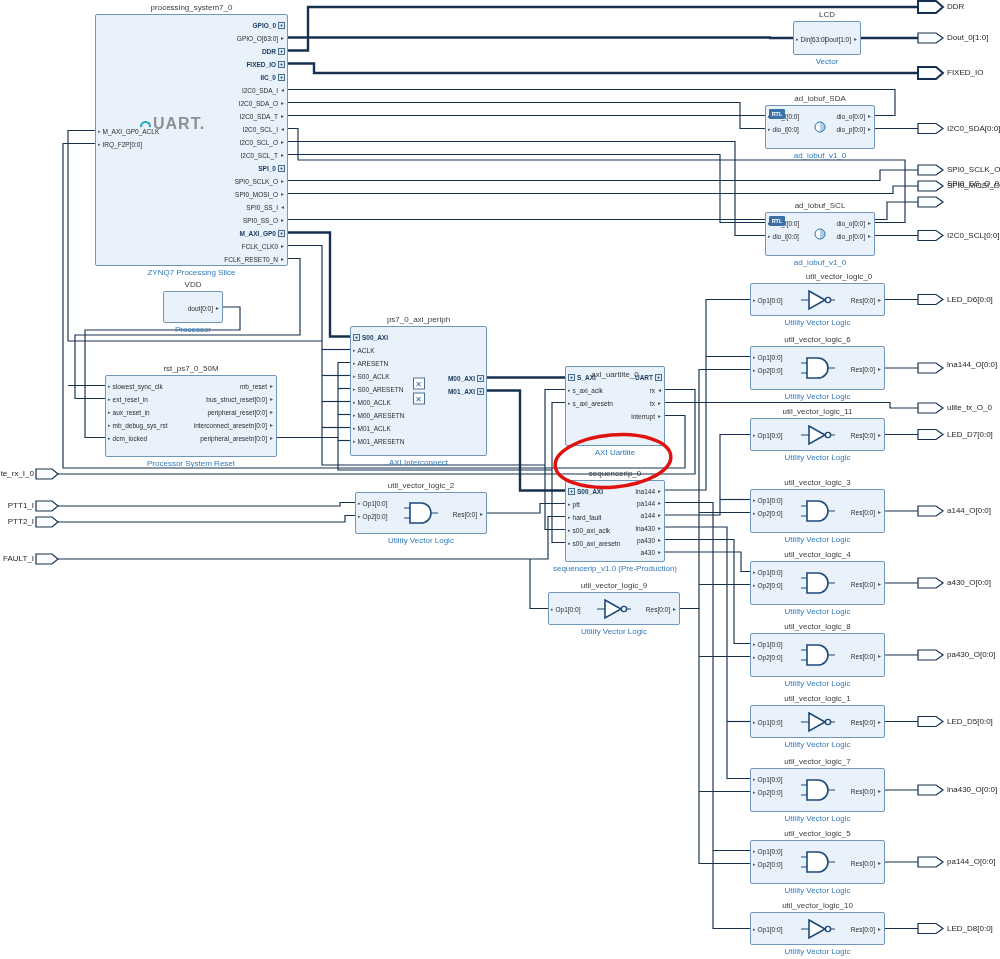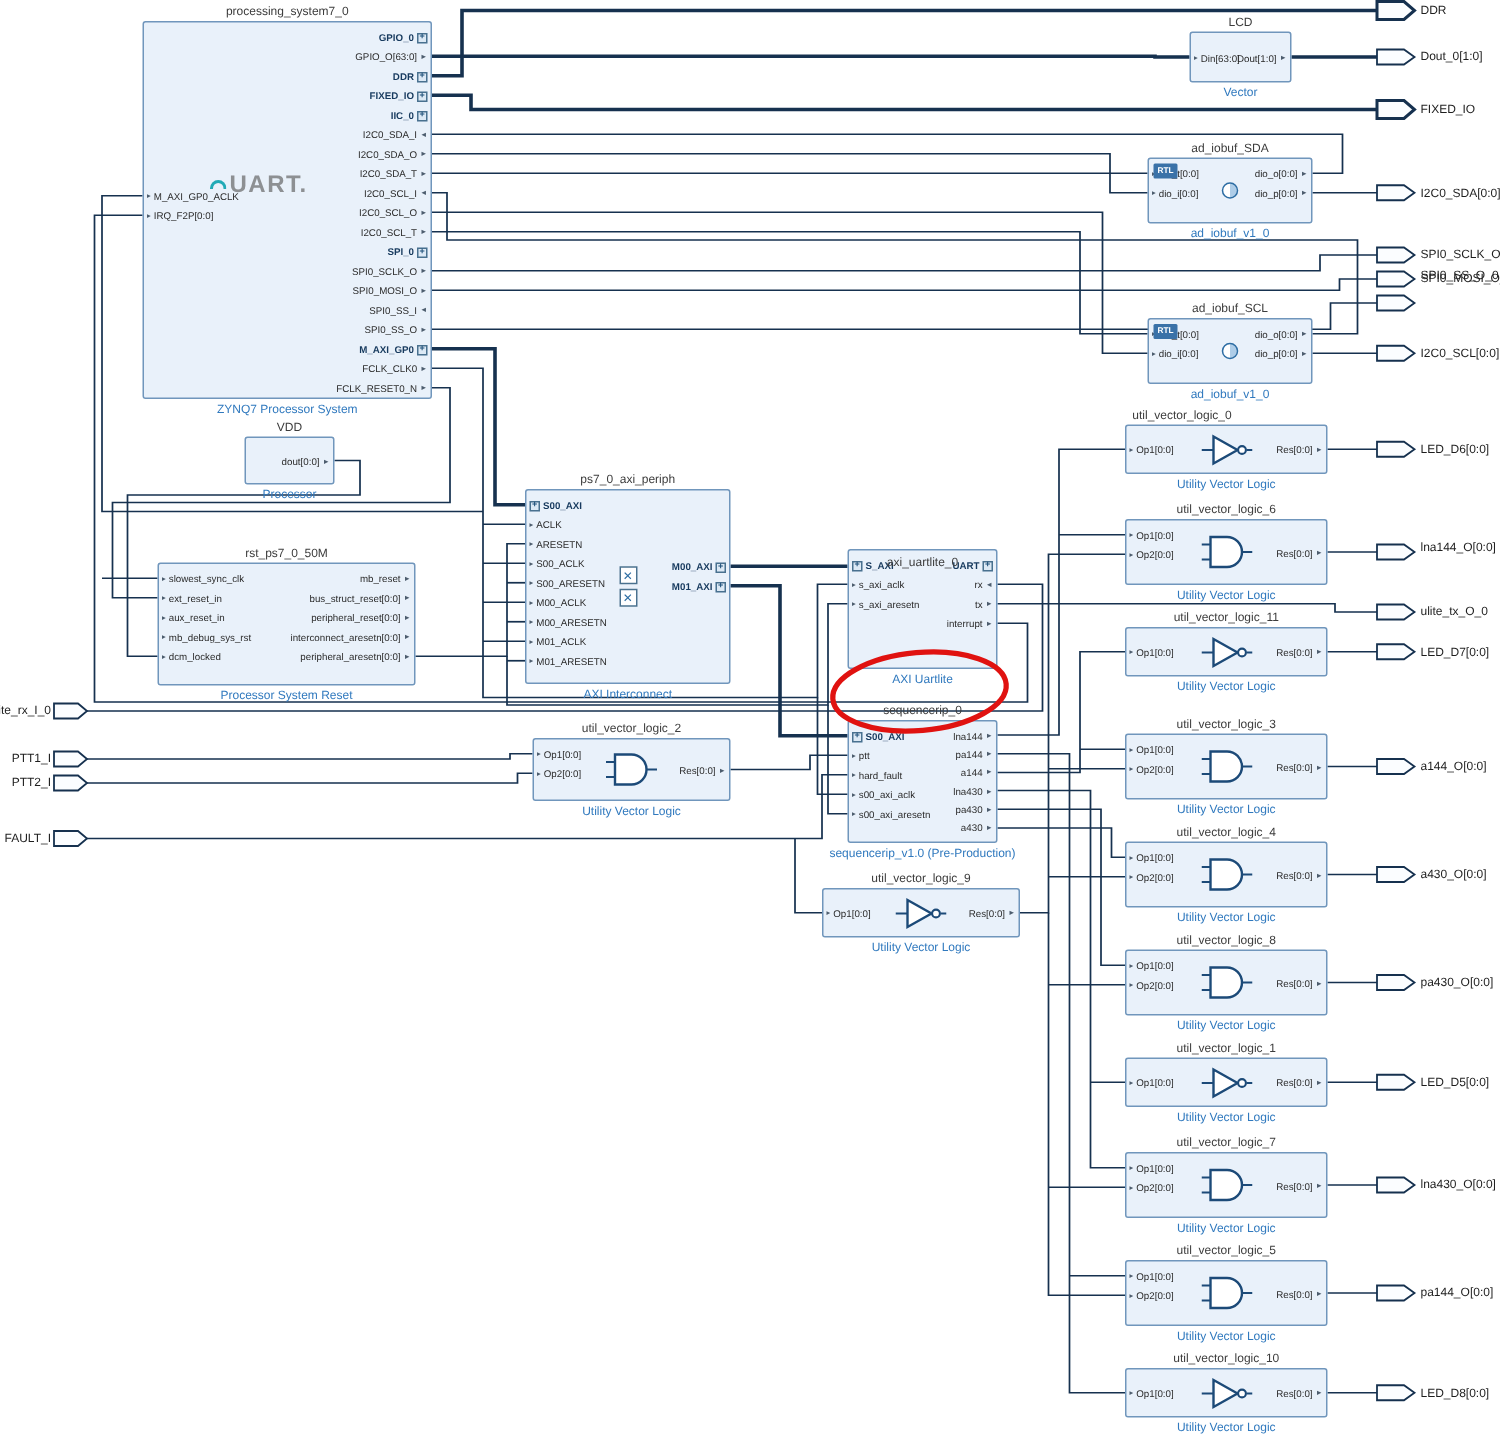--- a/index.html
+++ b/index.html
@@ -244,21 +244,21 @@
         <span class="pname">FCLK_CLK0</span>
         <span class="mark">►</span>
       </div>
       <div class="port right" style="top: 238px; height: 13px;">
         <span class="pname">FCLK_RESET0_N</span>
         <span class="mark">►</span>
       </div>
       <div class="zynq-logo"><div class="swoosh"></div><span>UART.</span></div>
     </div>
     <div class="block-title" style="left: 191.5px; top: 3px;">processing_system7_0</div>
-    <div class="block-label" style="left: 191.5px; top: 268px;">ZYNQ7 Processor System</div>
+    <div class="block-label" style="left: 191.5px; top: 268px;">ZYNQ7 Processing Slice</div>
     <div class="block" style="left: 163px; top: 291px; width: 60px; height: 32px;">
       <div class="port right" style="top: 9.5px; height: 13px;">
         <span class="pname">dout[0:0]</span>
         <span class="mark">►</span>
       </div>
     </div>
     <div class="block-title" style="left: 193px; top: 280px;">VDD</div>
     <div class="block-label" style="left: 193px; top: 325px;">Processor</div>
     <div class="block" style="left: 105px; top: 375px; width: 172px; height: 82px;">
       <div class="port left" style="top: 4px; height: 13px;">
@@ -537,21 +537,21 @@
       <div class="port right" style="top: 10px; height: 13px;">
         <span class="pname">Res[0:0]</span>
         <span class="mark">►</span>
       </div>
       <div class="gate-icon"><svg width="34" height="24" viewBox="0 0 34 24">
           <path d="M0 12 H8 M30 12 H34" stroke="#1c4a78" stroke-width="1.2" fill="none"></path>
           <path d="M8 3 L24 12 L8 21 Z" fill="#fff" stroke="#1c4a78" stroke-width="1.6"></path>
           <circle cx="27" cy="12" r="2.6" fill="#fff" stroke="#1c4a78" stroke-width="1.4"></circle>
         </svg></div>
     </div>
-    <div class="block-title" style="left: 788px; top: 272px;">util_vector_logic_0</div>
+    <div class="block-title" style="left: 839px; top: 272px;">util_vector_logic_0</div>
     <div class="block-label" style="left: 817.5px; top: 318px;">Utility Vector Logic</div>
     <div class="block" style="left: 750px; top: 346px; width: 135px; height: 44px;">
       <div class="port left" style="top: 4px; height: 13px;">
         <span class="mark">▸</span>
         <span class="pname">Op1[0:0]</span>
       </div>
       <div class="port left" style="top: 17px; height: 13px;">
         <span class="mark">▸</span>
         <span class="pname">Op2[0:0]</span>
       </div>

